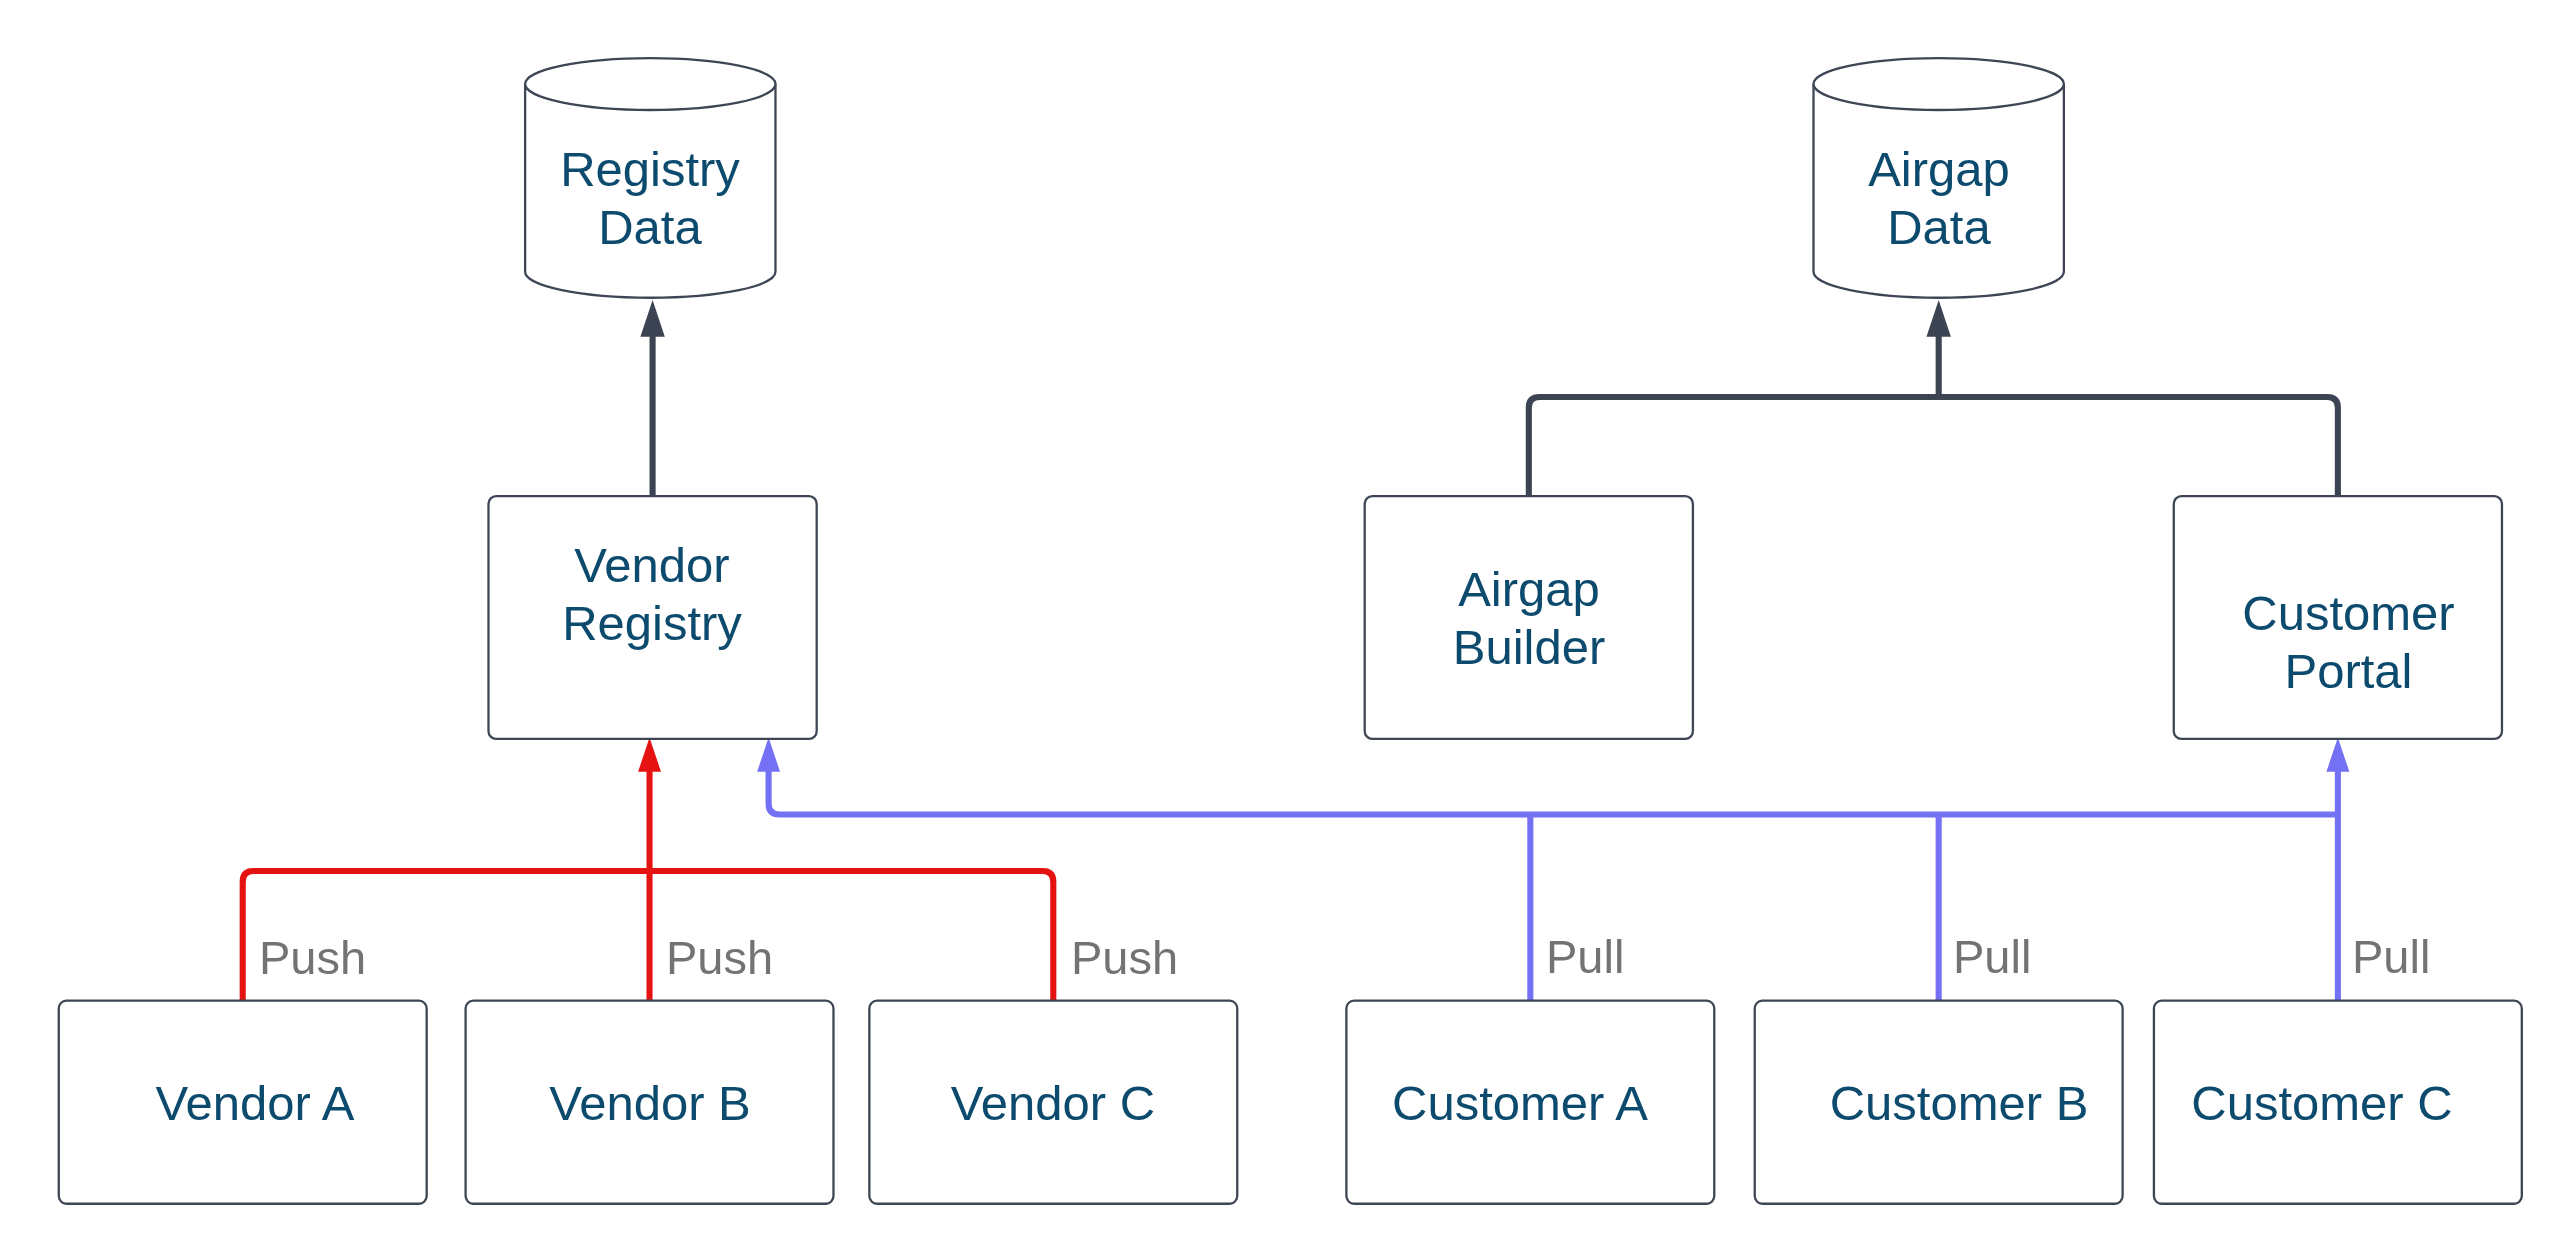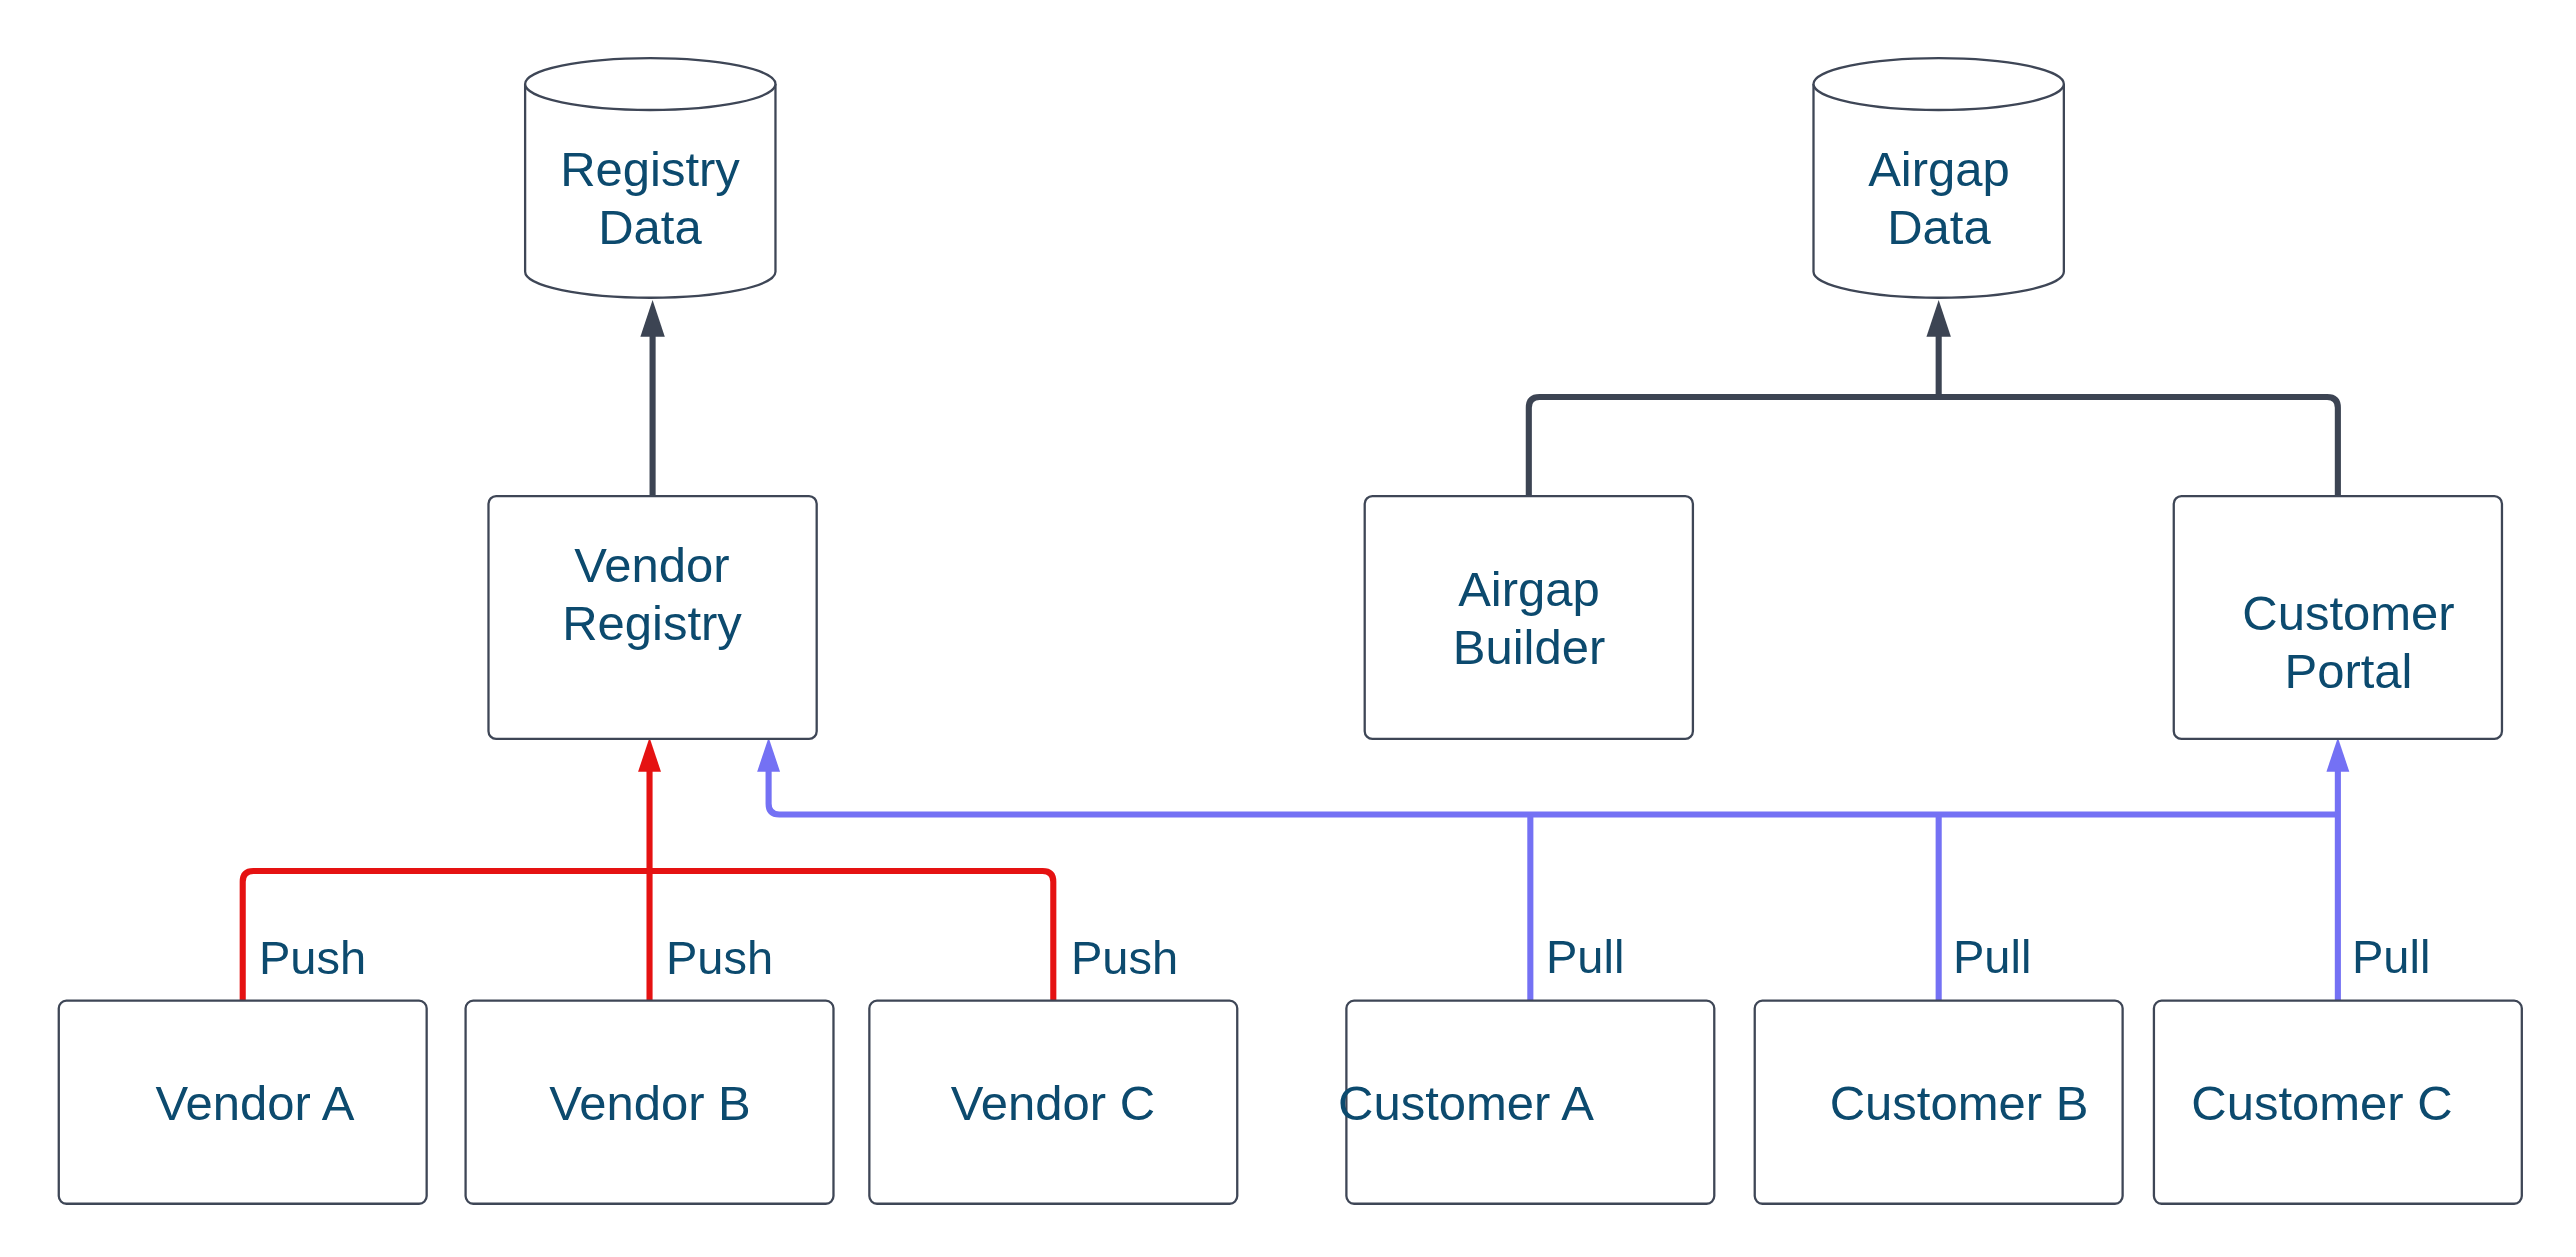--- a/index.html
+++ b/index.html
@@ -30,21 +30,21 @@
     justify-content: center;
     text-align: center;
     color: #0c4a6e;
     font-size: 49px;
     line-height: 58px;
     pointer-events: none;
   }
   .node-label span { display: block; }
   .edge-label {
     position: absolute;
-    color: #0c4a6e;
+    color: #737373;
     font-size: 47px;
     line-height: 55px;
     white-space: nowrap;
     pointer-events: none;
   }
 </style>
 </head>
 <body>
 
 <div class="canvas">
@@ -130,21 +130,21 @@
   </div>
 
   <div class="node-label" style="left:466px; top:1001px; width:368px; height:203px;">
     <span>Vendor B</span>
   </div>
 
   <div class="node-label" style="left:869px; top:1001px; width:368px; height:203px;">
     <span>Vendor C</span>
   </div>
 
-  <div class="node-label" style="left:1282px; top:1001px; width:368px; height:203px;">
+  <div class="node-label" style="left:1336px; top:1001px; width:368px; height:203px;">
     <span>Customer A</span>
   </div>
 
   <div class="node-label" style="left:1755px; top:1001px; width:368px; height:203px;margin-left:20px;">
     <span>Customer B</span>
   </div>
 
   <div class="node-label" style="left:2154px; top:1001px; width:336px; height:203px;">
     <span>Customer C</span>
   </div>

